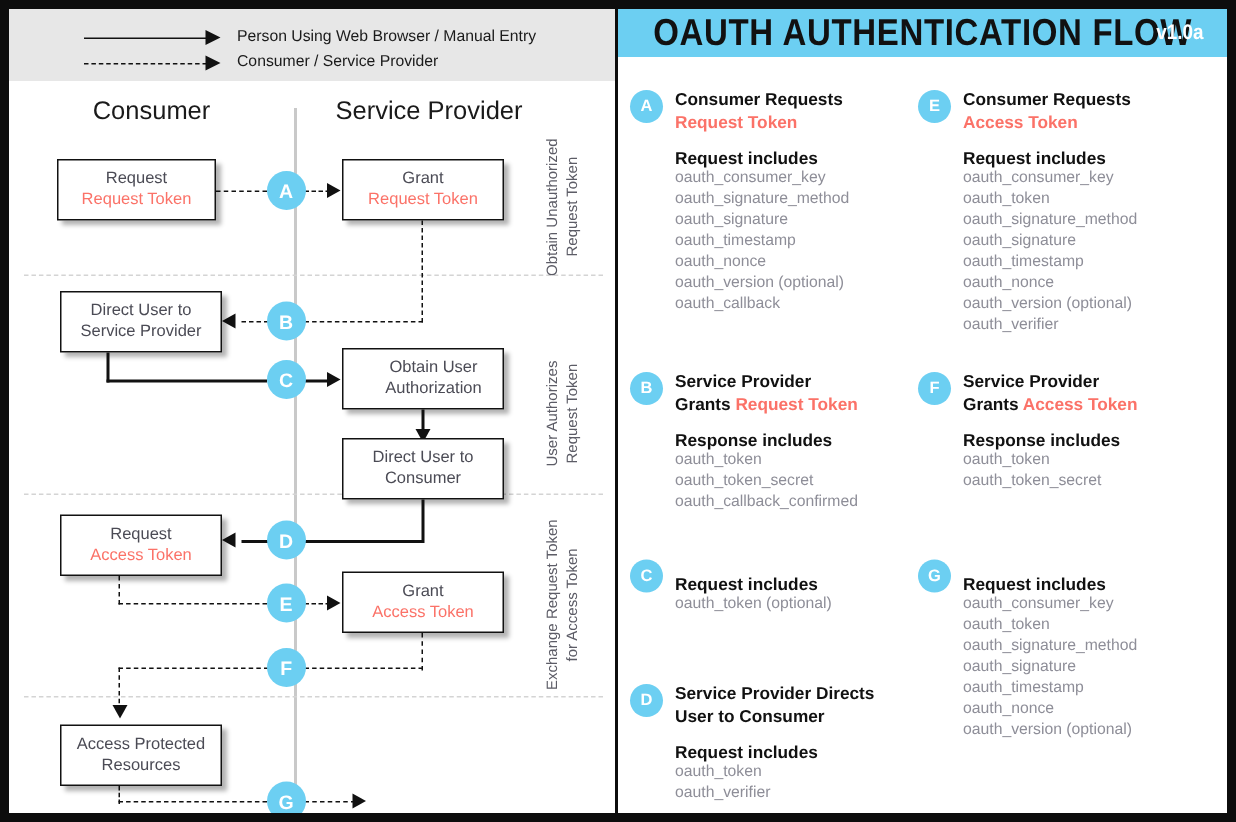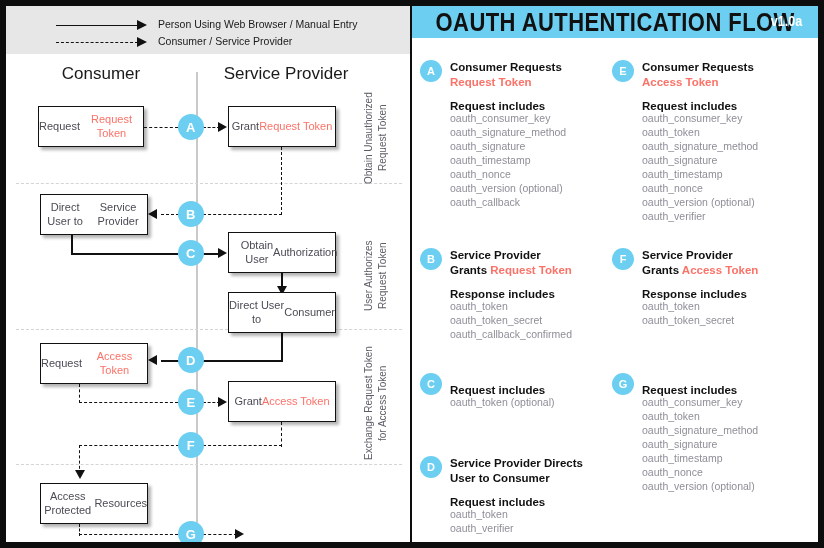--- a/index.html
+++ b/index.html
@@ -66,21 +66,21 @@
     position: absolute; left: 10px; width: 386px; height: 0;
     border-top: 1.5px dashed #d4d4d4;
   }
 
   
   .fbox {
     position: absolute;
     background: #fff;
     border: 1.6px solid #111;
     box-shadow: 3px 3px 3px rgba(0,0,0,0.30);
-    display: flex; flex-direction: row;
+    display: flex; flex-direction: column;
     align-items: center; justify-content: center;
     text-align: center;
     font-size: 11px; line-height: 1.25;
     color: #4b4b55;
   }
   .fbox .red { color: #fb7268; }
 
   
   .seg {
     position: absolute; background: #111;

